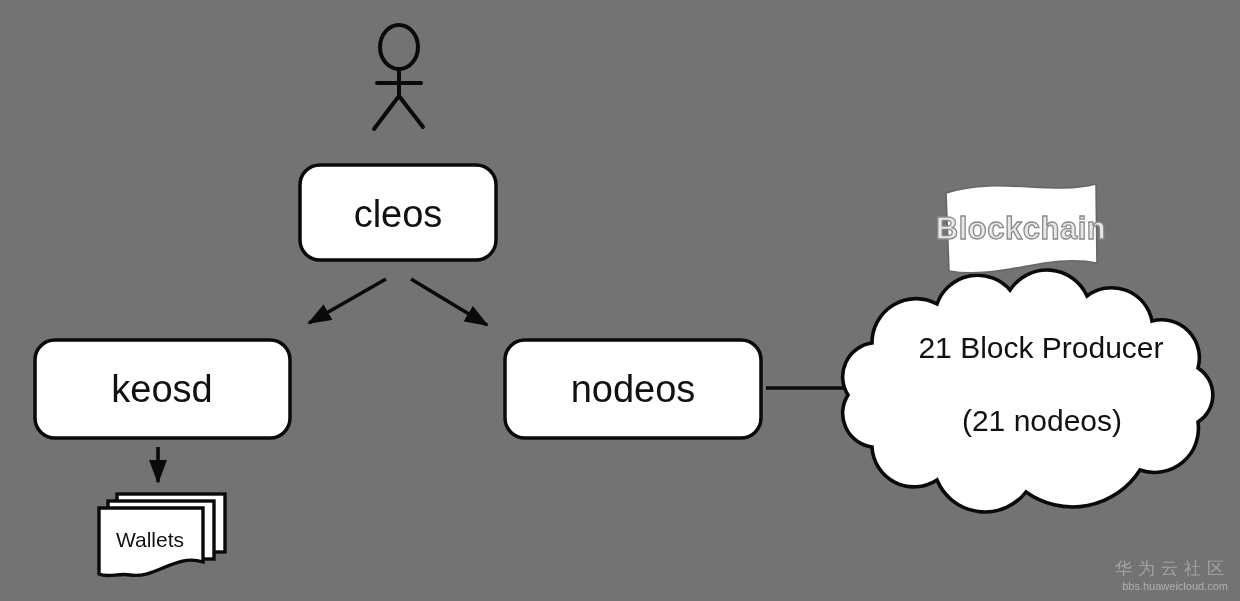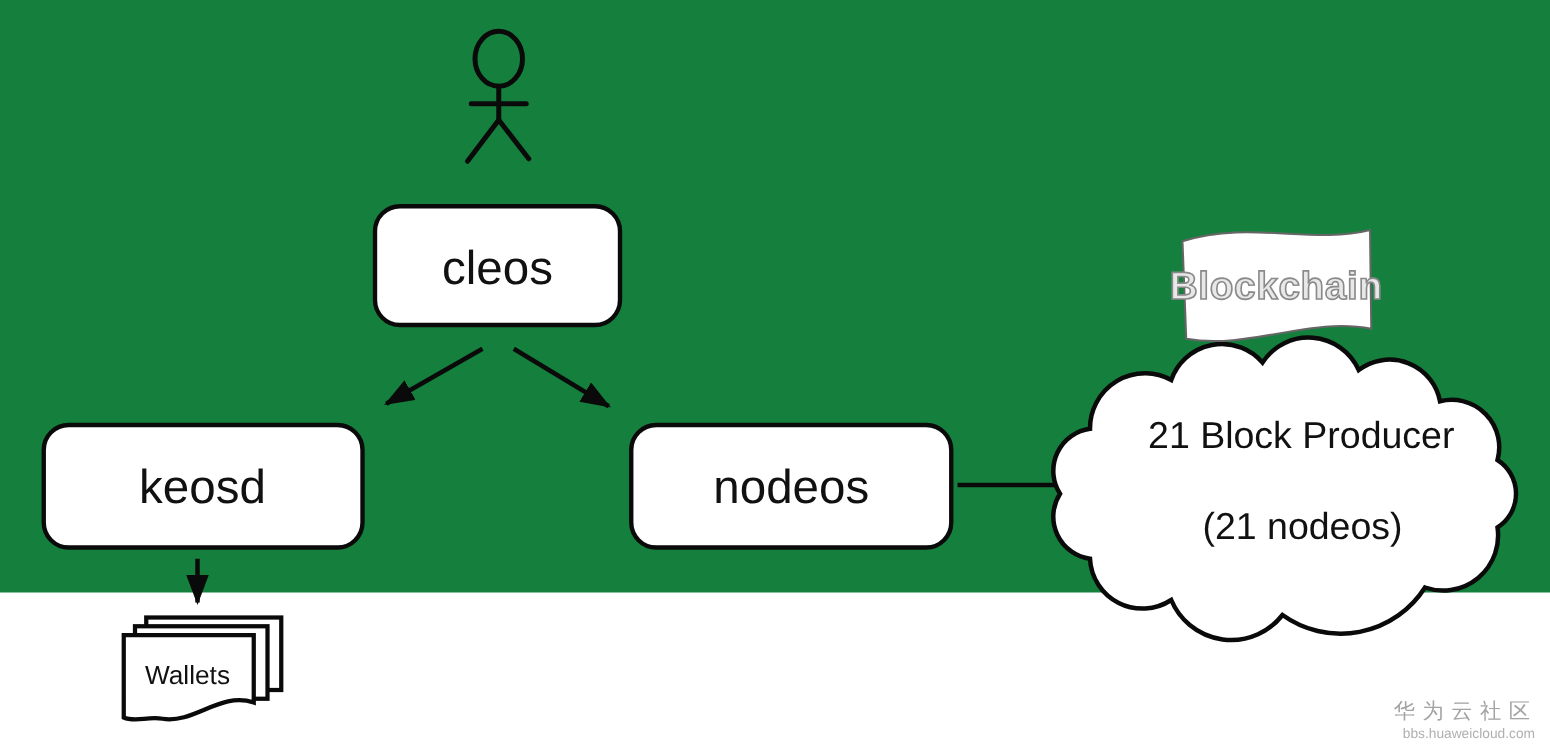--- a/index.html
+++ b/index.html
@@ -7,22 +7,22 @@
     padding: 0;
     background: #ffffff;
     width: 1240px;
     height: 601px;
     overflow: hidden;
     font-family: "Liberation Sans", sans-serif;
   }
   .stage {
     position: relative;
     width: 1240px;
-    height: 474px;
-    background: #15803d;
+    height: 601px;
+    background: #737373;
   }
   svg { display: block; }
   svg text { font-family: "Liberation Sans", sans-serif; }
   .node-box { fill: #ffffff; stroke: #0a0a0a; stroke-width: 3.5; }
   .node-label { font-size: 38px; fill: #111111; text-anchor: middle; }
   .cloud-shape { fill: #ffffff; stroke: #0a0a0a; stroke-width: 3.6; }
   .cloud-label { font-size: 30px; fill: #111111; text-anchor: middle; }
   .flag-shape { fill: #ffffff; stroke: #666666; stroke-width: 1.6; }
   .flag-label {
     font-size: 31px;

